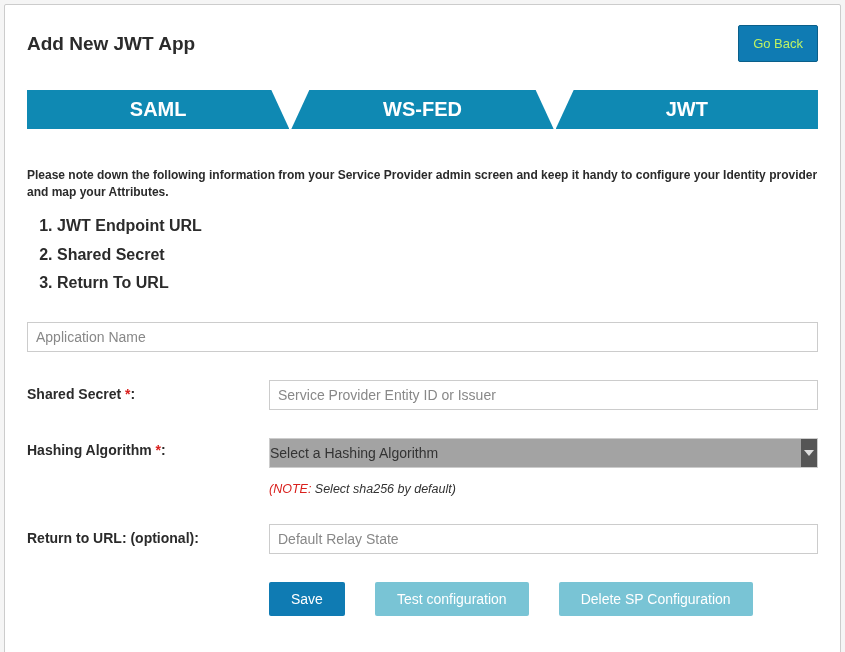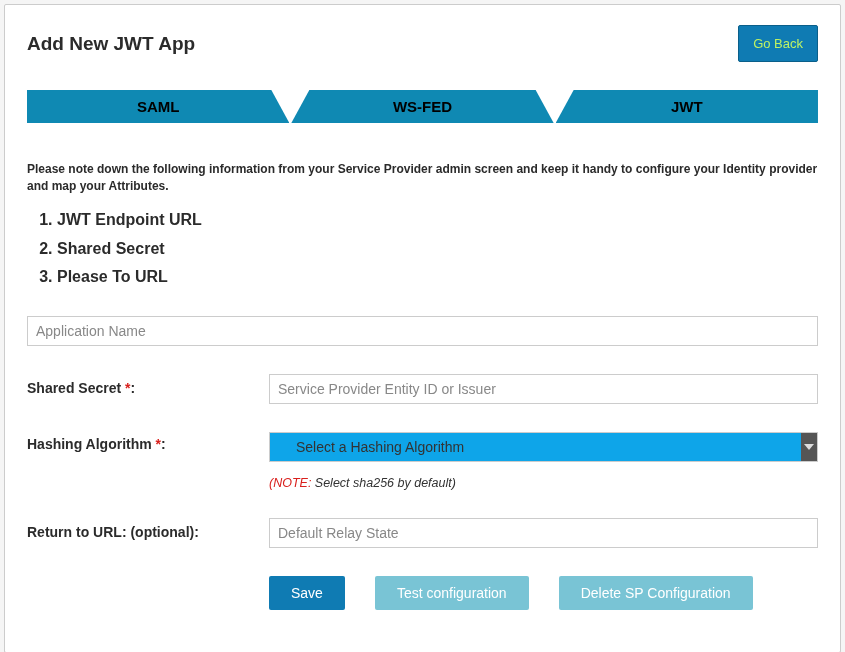--- a/index.html
+++ b/index.html
@@ -40,23 +40,23 @@
       cursor: pointer;
     }
     .tabs {
       display: flex;
       gap: 0;
       margin-bottom: 38px;
     }
     .tab {
       flex: 1;
       background: #0f89b3;
-      color: #000000;
+      color: #ffffff;
       text-align: center;
-      font-size: 15px;
+      font-size: 20px;
       font-weight: 700;
       padding: 8px 0;
       cursor: pointer;
       position: relative;
     }
     .tab:nth-child(1) {
       clip-path: polygon(0 0, calc(100% - 18px) 0, 100% 100%, 0 100%);
     }
     .tab:nth-child(2) {
       clip-path: polygon(18px 0, calc(100% - 18px) 0, 100% 100%, 0 100%);
@@ -115,22 +115,22 @@
       color: #888;
     }
     .select-wrap {
       position: relative;
       width: 100%;
     }
     .select-input {
       width: 100%;
       height: 30px;
       border: 1px solid #ccc;
-      background: #0ea5e9;
-      padding: 4px 28px 4px 26px;
+      background: #a3a3a3;
+      padding: 4px 28px 4px 0;
       font-size: 14px;
       color: #333;
       appearance: none;
       cursor: pointer;
     }
     .select-arrow {
       position: absolute;
       right: 1px;
       top: 1px;
       width: 16px;
@@ -191,21 +191,21 @@
     <div class="tab">SAML</div>
     <div class="tab">WS-FED</div>
     <div class="tab">JWT</div>
   </div>
 
   <p class="intro">Please note down the following information from your Service Provider admin screen and keep it handy to configure your Identity provider and map your Attributes.</p>
 
   <ol class="info-list">
     <li>JWT Endpoint URL</li>
     <li>Shared Secret</li>
-    <li>Please To URL</li>
+    <li>Return To URL</li>
   </ol>
 
   <div class="form-row">
     <div class="form-control-wrap">
       <input type="text" class="text-input" placeholder="Application Name" style="">
     </div>
   </div>
 
 
   <div class="form-row">

